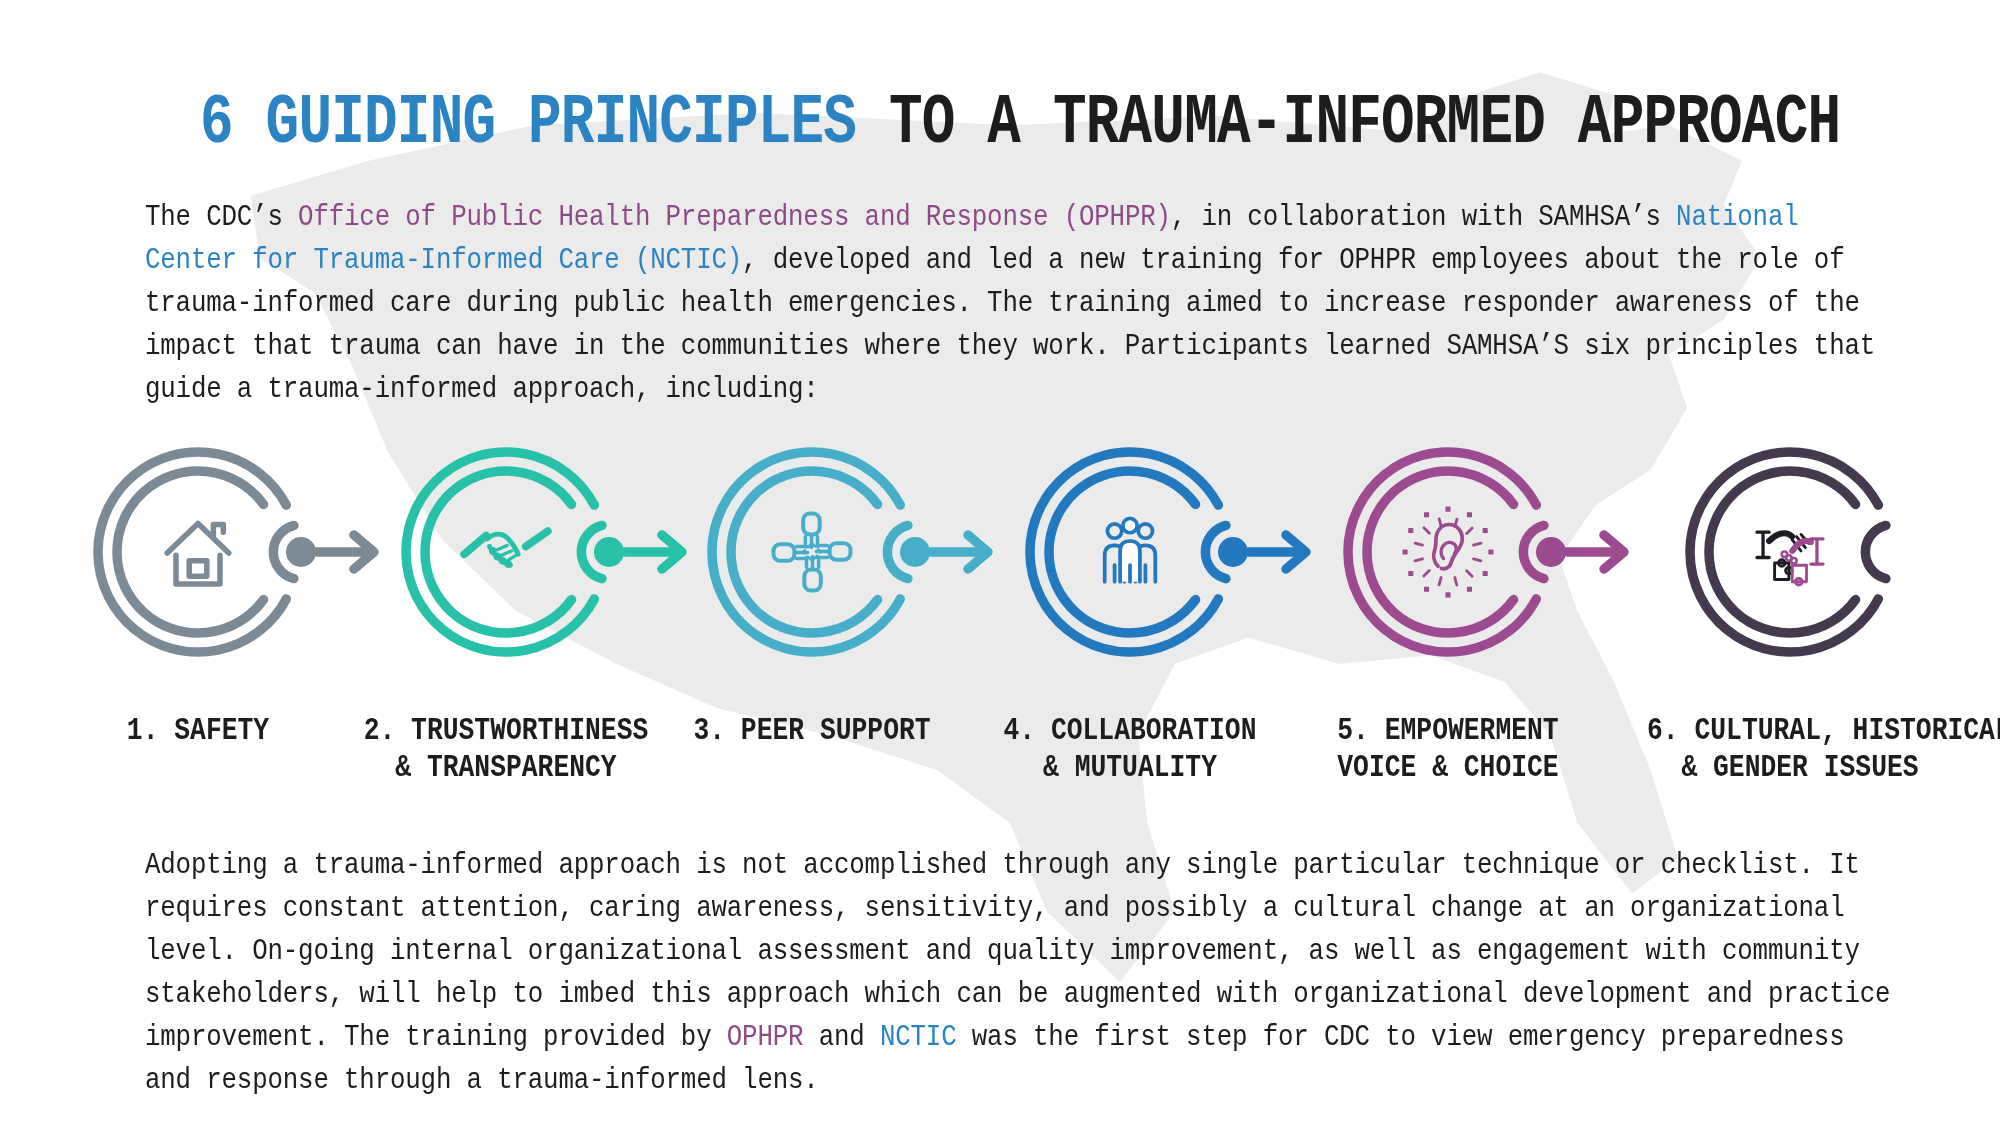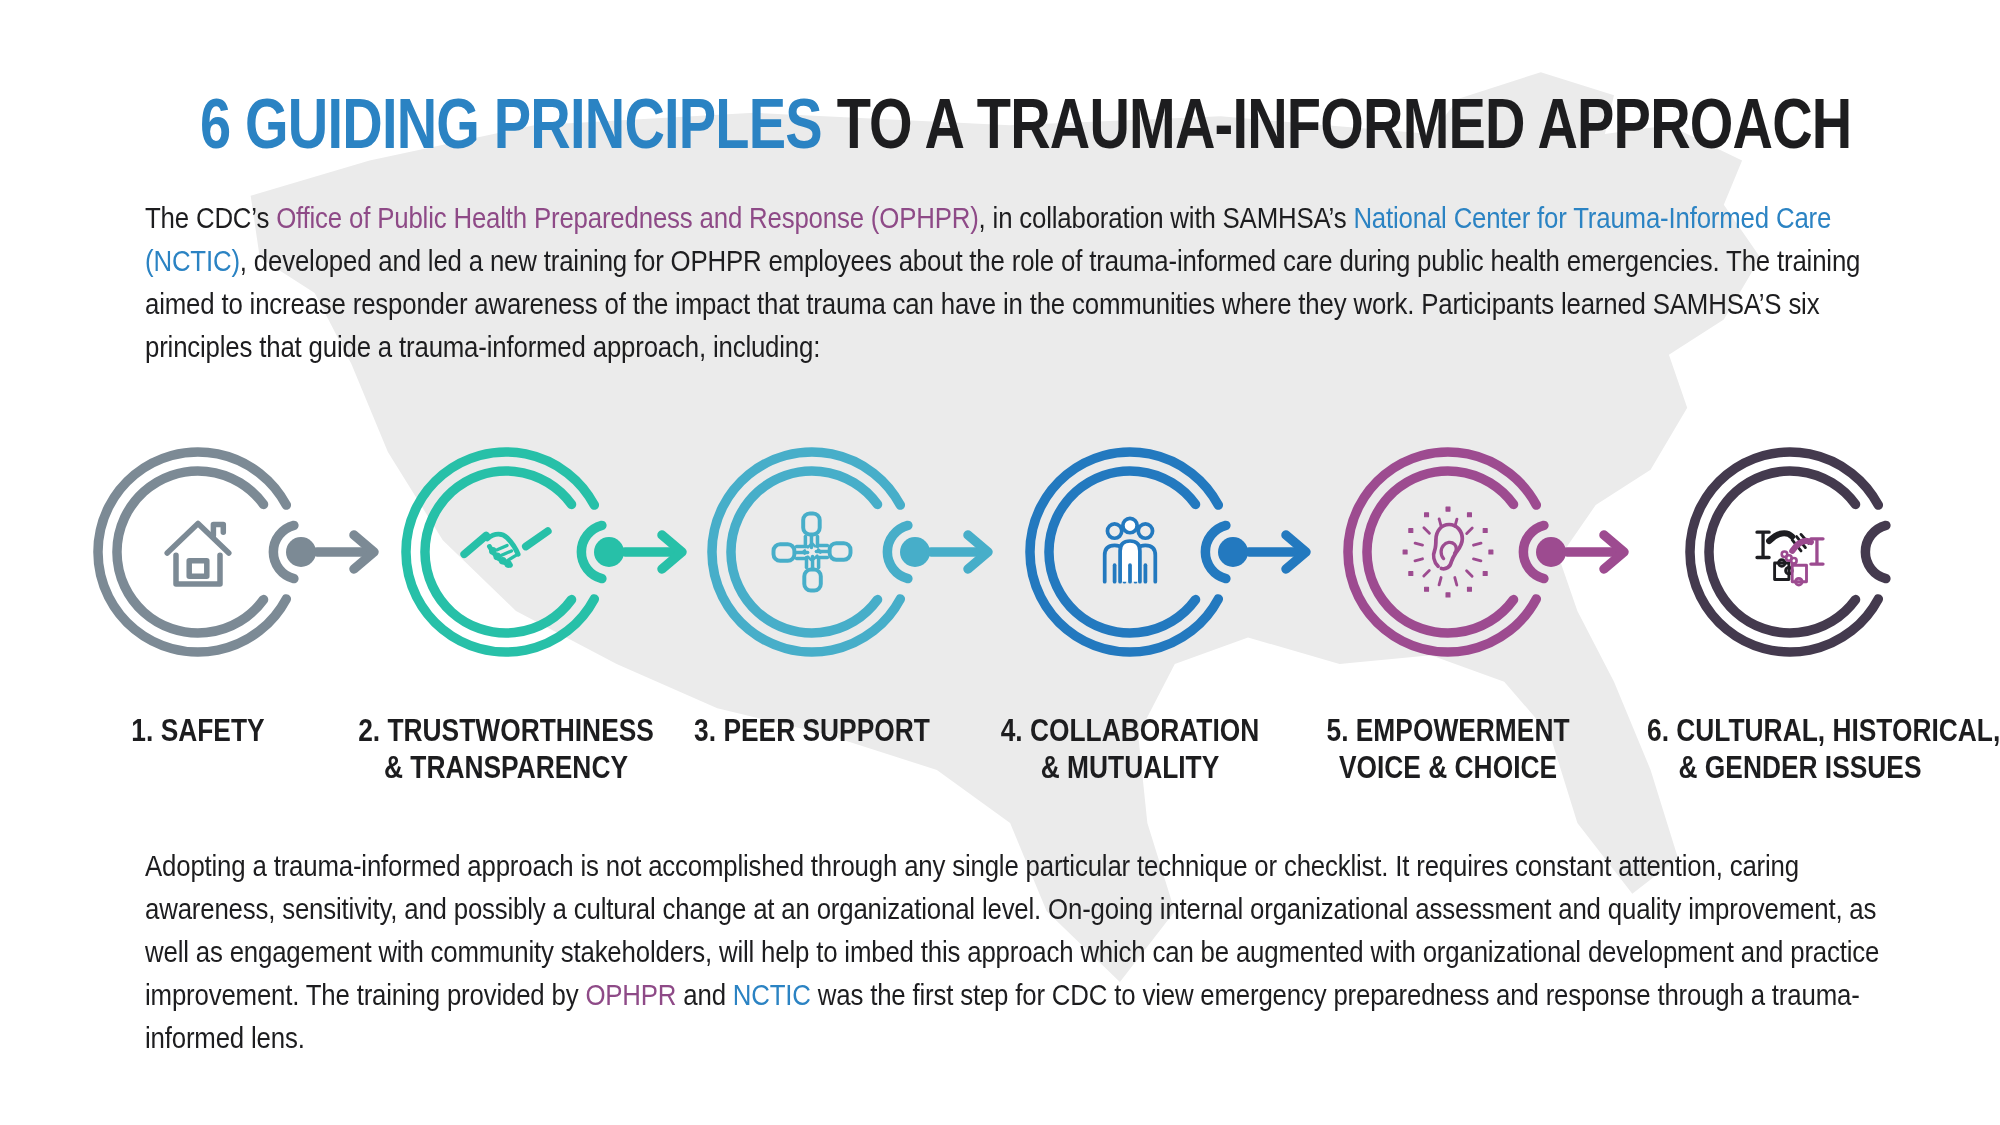--- a/index.html
+++ b/index.html
@@ -1,18 +1,18 @@
 <!DOCTYPE html>
 <html><head>
 <meta charset="utf-8">
 <style>
   html,body{margin:0;padding:0;background:#ffffff;}
   #canvas{
     position:relative;width:2000px;height:1125px;overflow:hidden;
-    background:#ffffff;font-family:Liberation Sans, sans-serif;
+    background:#ffffff;font-family:Liberation Mono, monospace;
   }
   #map-svg{position:absolute;left:150px;top:28px;width:1830px;height:1060px;}
   h1.title{
     position:absolute;left:0;right:0;top:84px;margin:0;text-align:center;
     font-size:70px;font-weight:bold;letter-spacing:-1px;white-space:nowrap;
     transform:scaleX(0.80);transform-origin:50% 0;color:#1d1d1f;
   }
   h1.title .hl{color:#2b83c3;}
   p.para{
     position:absolute;left:145px;margin:0;width:2030px;

